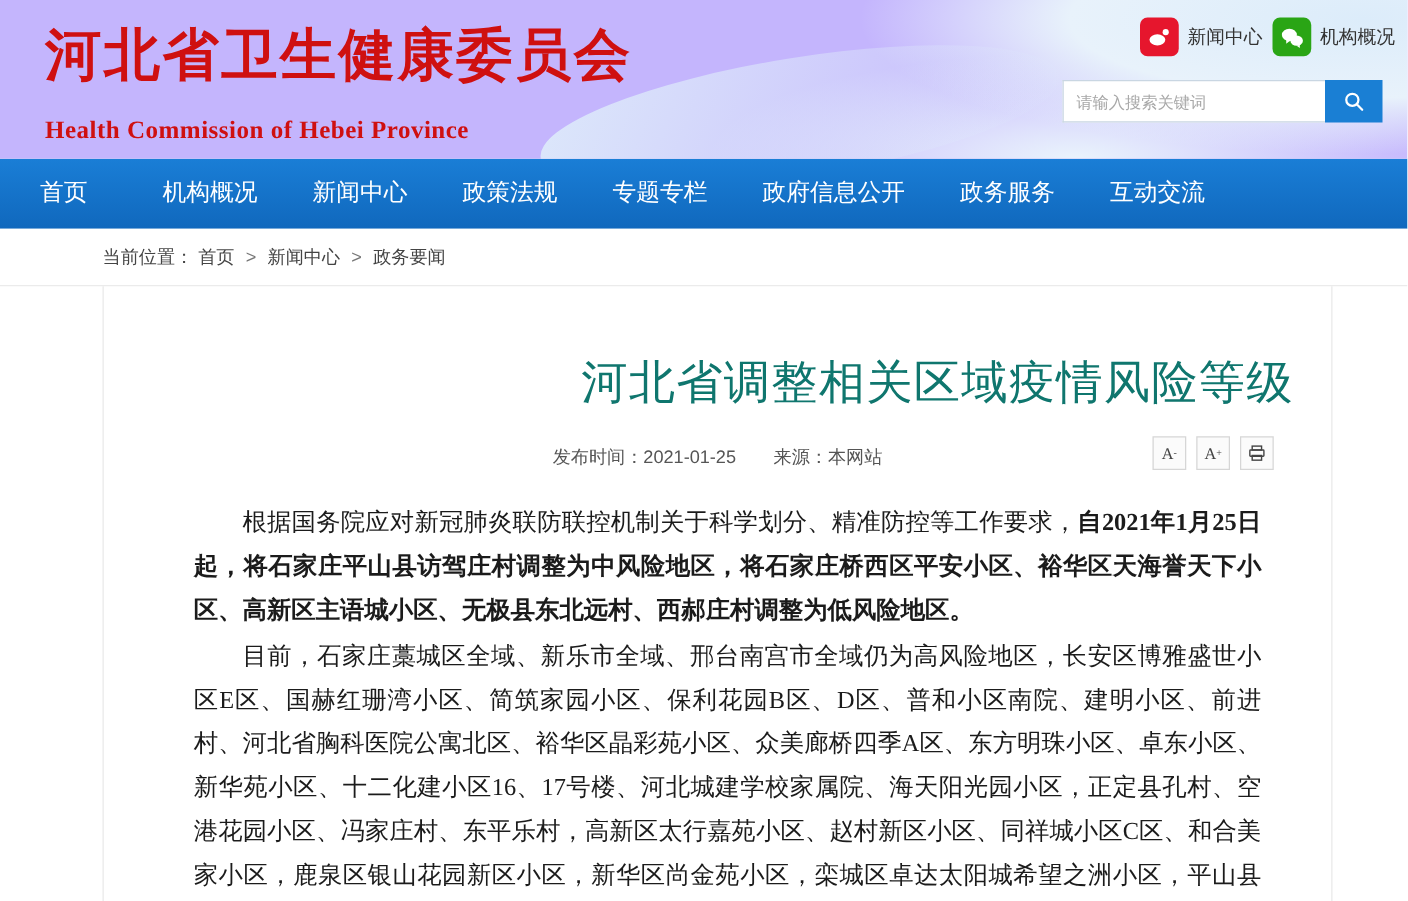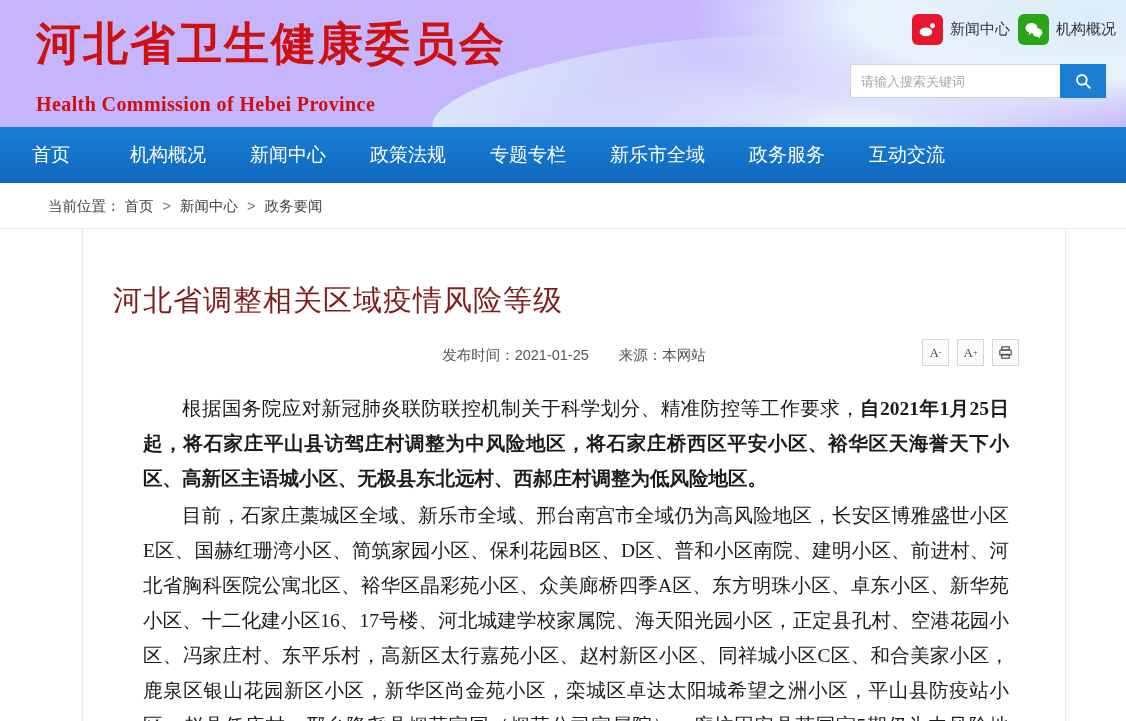--- a/index.html
+++ b/index.html
@@ -132,42 +132,42 @@
 
   
   .page {
     position: relative;
     width: 1126px;
     background: #fff;
   }
   .breadcrumb {
     height: 46px;
     line-height: 46px;
-    padding-left: 48px;
+    padding-left: 82px;
     font-size: 14.5px;
     color: #444;
     border-bottom: 1px solid #ebebeb;
   }
   .breadcrumb a { color: #444; text-decoration: none; }
   .breadcrumb .sep { color: #777; margin: 0 5px; }
 
   .main-box {
     position: relative;
     margin-left: 82px;
     margin-right: 60px;
     border-left: 1px solid #e9e9e9;
     border-right: 1px solid #e9e9e9;
     min-height: 489px;
     padding: 0 30px;
   }
   .article-title {
-    text-align: left;
-    font-family: "Liberation Serif", serif;
-    font-size: 29px;
-    color: #7f1d1d;
+    text-align: right;
+    font-family: "Liberation Serif", serif;
+    font-size: 37px;
+    color: #0f766e;
     font-weight: normal;
     margin: 0;
     padding-top: 52px;
     letter-spacing: 1px;
   }
   .meta-row {
     position: relative;
     margin-top: 16px;
     height: 36px;
     display: flex;
@@ -198,21 +198,21 @@
 
   .article-body {
     margin-top: 18px;
     padding: 0 26px 20px 26px;
     font-family: "Liberation Serif", serif;
     font-size: 19.5px;
     line-height: 35px;
     color: #1b1b1b;
     text-align: justify;
   }
-  .article-body p { margin: 0 0 2px 4px; text-indent: 2em; }
+  .article-body p { margin: 0 0 2px 16px; text-indent: 2em; }
   .article-body .bold { font-weight: bold; }
 </style>
 </head>
 <body>
 
 <div class="header">
   <div class="header-swoosh"></div>
   <div class="header-swoosh2"></div>
 
   <div class="logo-block">
@@ -253,21 +253,21 @@
     </button>
   </div>
 </div>
 
 <div class="nav">
   <div class="nav-item first">首页</div>
   <div class="nav-item">机构概况</div>
   <div class="nav-item">新闻中心</div>
   <div class="nav-item">政策法规</div>
   <div class="nav-item">专题专栏</div>
-  <div class="nav-item">新乐市全域</div>
+  <div class="nav-item">政府信息公开</div>
   <div class="nav-item">政务服务</div>
   <div class="nav-item">互动交流</div>
 </div>
 
 <div class="page">
   <div class="breadcrumb">
     <span>当前位置：</span>
     <a href="#">首页</a>
     <span class="sep">&gt;</span>
     <a href="#">新闻中心</a>

